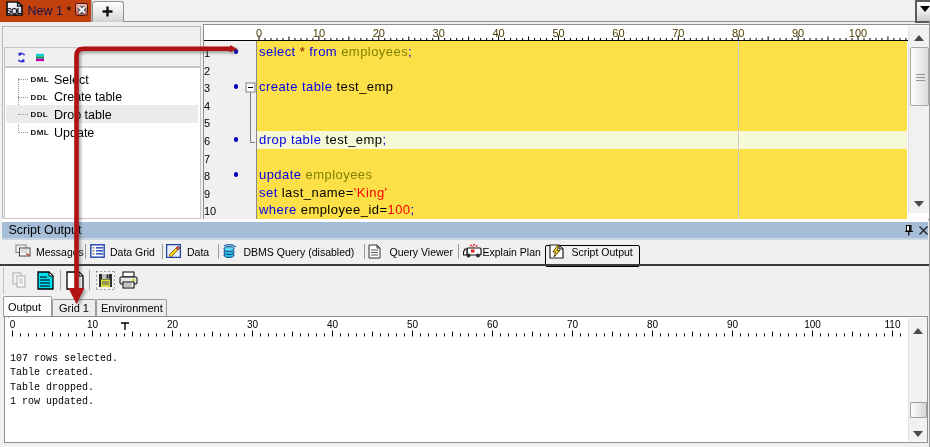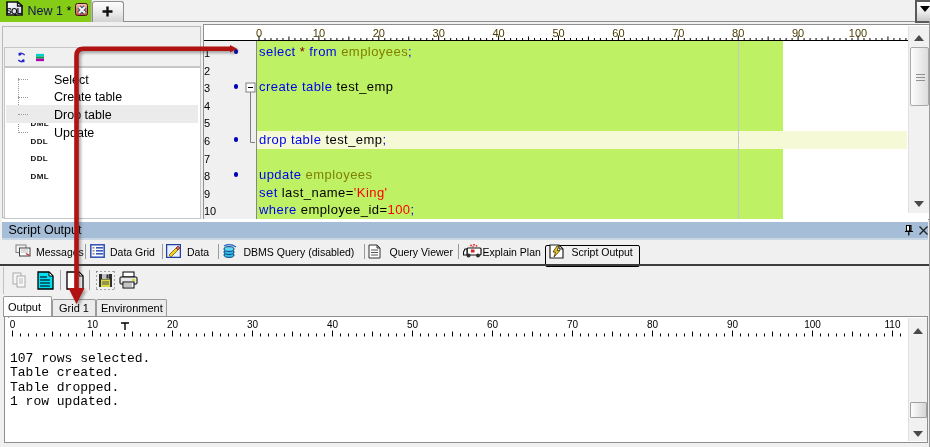--- a/index.html
+++ b/index.html
@@ -1,21 +1,21 @@
 <!DOCTYPE html>
 <html><head>
 <meta charset="utf-8">
 <style>
   html,body{margin:0;padding:0;}
   body{width:930px;height:447px;position:relative;background:#f0f0f0;
        font-family:"Liberation Sans",sans-serif;overflow:hidden;}
   .abs{position:absolute;}
   
   #tabstrip{left:0;top:0;width:930px;height:21px;background:#f1f1f1;border-bottom:1px solid #8f8f8f;}
-  #tab1{left:0;top:0;width:91px;height:22px;background:#84cc16;border-right:1px solid #b5b5b5;}
+  #tab1{left:0;top:0;width:91px;height:22px;background:#c2410c;border-right:1px solid #b5b5b5;}
   #tab1 .lbl{position:absolute;left:27.5px;top:3.5px;font-size:12.5px;color:#14144d;}
   #tab1 .star{color:#000;}
   #plustab{left:92px;top:1px;width:30px;height:20px;background:linear-gradient(#fdfdfd,#e8e8e8 60%,#d2d2d2);
            border:1px solid #8f8f8f;border-bottom:none;border-radius:3px 3px 0 0;}
   #plustab .p{position:absolute;left:8px;top:3px;width:13px;height:13px;}
   #ddbtn{left:915px;top:0px;width:15px;height:19px;background:linear-gradient(#ffffff,#eaeaea 55%,#c9c9c9);
          border:2px solid #5a5a5a;border-right:none;}
   #ddbtn .t{position:absolute;left:3px;top:4px;width:0;height:0;border-left:5px solid transparent;
             border-right:5px solid transparent;border-top:6px solid #000;}
   
@@ -23,31 +23,31 @@
             border:1.5px solid #441520;border-radius:2.5px;box-sizing:border-box;}
   #closebtn .x{position:absolute;left:0;top:0;width:12px;height:12px;}
   
   #nav{left:2px;top:26px;width:199px;height:192px;box-sizing:border-box;background:#f0f0f0;border:1px solid #b9b9b9;}
   #navtitle{left:1px;top:0px;width:195px;height:17px;background:linear-gradient(#fafafa,#e8e8e8);
             border:1px solid #c6c6c6;}
   #navtitle .t{position:absolute;left:4px;top:2px;font-size:12px;color:#000;}
   #navtool{left:1px;top:20px;width:195px;height:18px;background:#f0f0f0;border:1px solid #c6c6c6;}
   #navtree{left:1px;top:40px;width:195px;height:150px;background:#fff;border:1px solid #c6c6c6;}
   .treerow{position:absolute;left:1px;width:192px;height:17.7px;}
-  .treerow .dml{position:absolute;left:24.5px;top:5px;font-size:8px;font-weight:bold;color:#111;letter-spacing:0.4px;margin-top:44px;}
+  .treerow .dml{position:absolute;left:24.5px;top:5px;font-size:8px;font-weight:bold;color:#111;letter-spacing:0.4px;}
   .treerow .nm{position:absolute;left:48px;top:2.5px;font-size:12.5px;color:#000;}
   .dotline{position:absolute;left:12px;top:9px;width:10px;border-top:1px dotted #9a9a9a;}
   .dotvert{position:absolute;left:12.5px;top:0;height:100%;border-left:1px dotted #9a9a9a;}
   
   #editor{left:203px;top:24px;width:725px;height:194px;background:#fff;border-top:1px solid #8f8f8f;border-left:1px solid #8f8f8f;border-bottom:1px solid #8f8f8f;}
   #ruler{left:0px;top:0px;width:724px;height:16px;background:#fff;}
   #gutter{left:0px;top:16px;width:52px;height:178px;background:#f0f0f0;border-right:1px solid #888;}
   .lnum{position:absolute;left:0px;width:20px;font-size:11px;color:#000;}
   .bdot{position:absolute;left:29.5px;width:4.5px;height:4.5px;background:#0000bb;border-radius:50%;}
-  #codearea{left:53px;top:16px;width:526px;height:178px;background:#bef264;text-align:right;}
+  #codearea{left:53px;top:16px;width:650px;height:178px;background:#fde047;text-align:right;}
   .cl{position:absolute;left:2px;height:18px;font-size:13px;letter-spacing:0.45px;color:#000;white-space:pre;}
   .kw{color:#0000f0;}
   .ol{color:#808000;}
   .st{color:#800000;}
   .rd{color:#ff0000;}
   #hl6{position:absolute;left:0;width:650px;height:18px;background:#f5f9d5;}
   #margin80{position:absolute;left:481px;top:0;height:178px;border-left:1px solid #c8c8c8;}
   
   #esb{left:704px;top:1px;width:20px;height:187px;background:#f1f1f1;border-left:1px solid #e0e0e0;}
   .arr{position:absolute;width:0;height:0;}
@@ -69,21 +69,21 @@
   .tsep{position:absolute;top:3px;height:20px;border-left:1px solid #a8a8a8;}
   
   #subtabs{left:0px;top:295px;width:930px;height:21px;}
   .stab{position:absolute;background:#ececec;border:1px solid #9a9a9a;border-bottom:none;
         border-radius:2px 2px 0 0;font-size:11px;color:#000;}
   #stab0{left:3px;top:1px;width:47px;height:20px;background:#fdfdfd;}
   
   #outbox{left:4px;top:316px;width:922px;height:125px;background:#fff;border:1px solid #8f8f8f;}
   #bruler{position:absolute;left:1px;top:1px;width:901px;height:19px;background:#fff;}
   #btext{position:absolute;left:1px;top:20px;width:901px;height:103px;background:#fff;
-         font-family:"Liberation Mono",monospace;font-size:13px;line-height:14.35px;color:#000;white-space:pre;}
+         font-family:"Liberation Mono",monospace;font-size:10px;line-height:14.35px;color:#000;white-space:pre;}
   
   #bsb{position:absolute;left:903px;top:1px;width:18px;height:123px;background:#f1f1f1;border-left:1px solid #e0e0e0;}
 </style>
 </head>
 <body>
 
   <div class="abs" id="tabstrip"></div>
   <div class="abs" id="tab1">
     <svg class="abs" style="left:6px;top:1px" width="17" height="15" viewBox="0 0 17 15">
       <defs>

